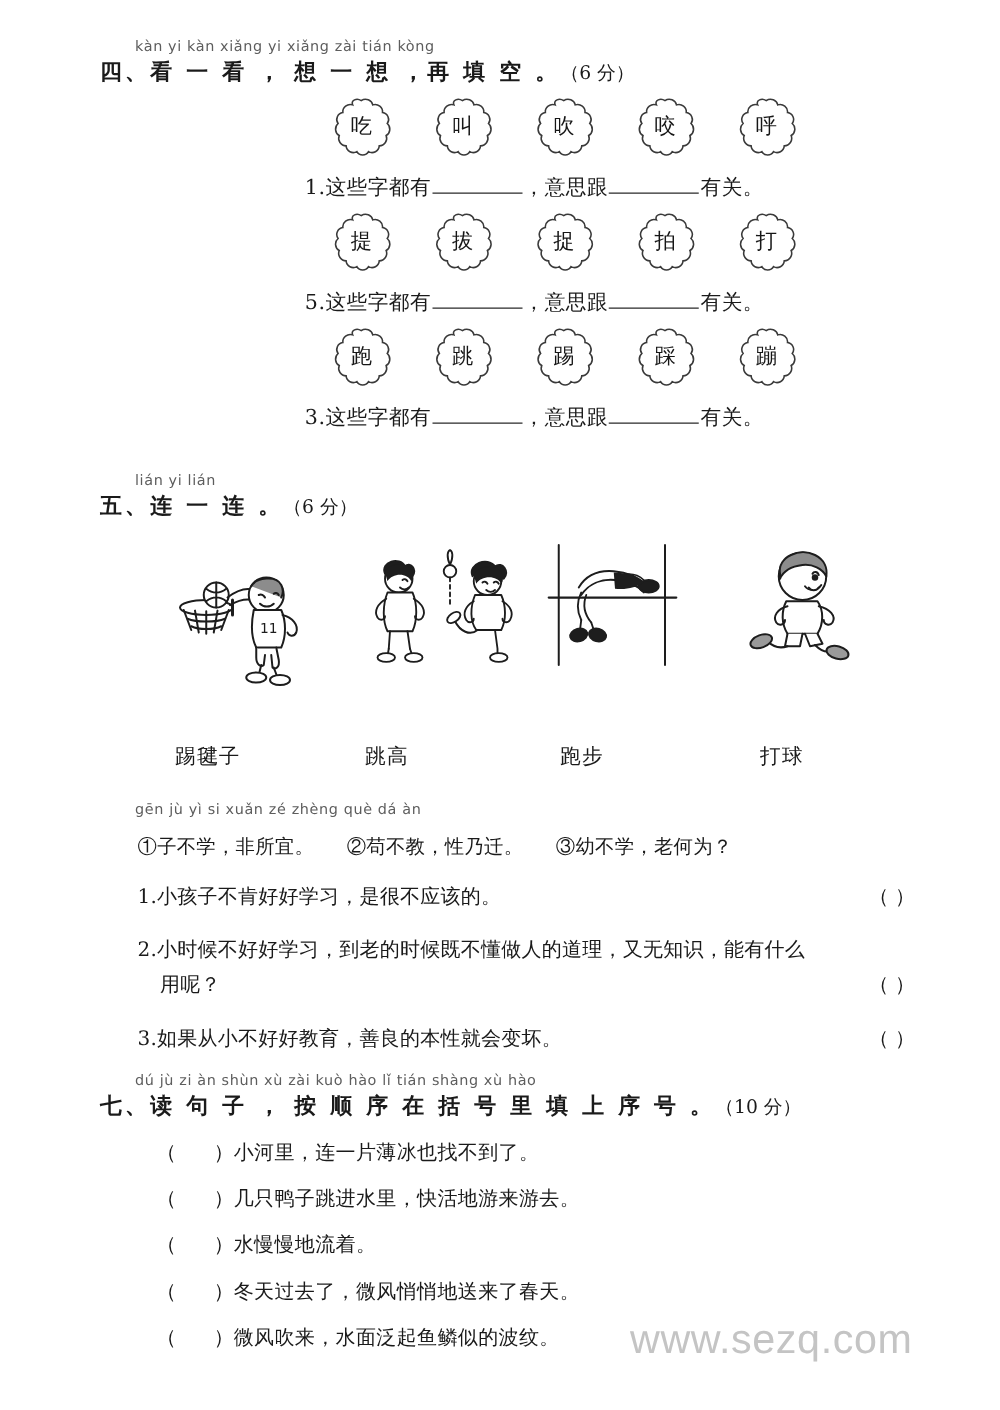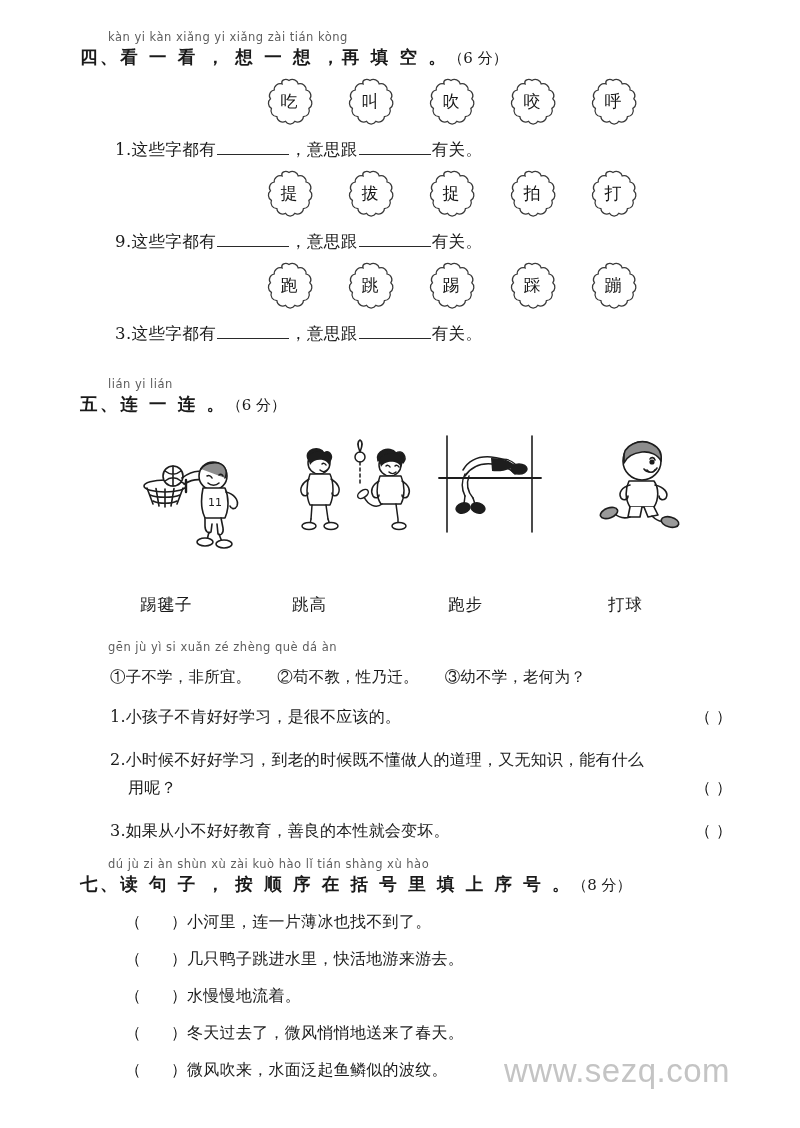--- a/index.html
+++ b/index.html
@@ -76,20 +76,21 @@
     line-height: 1;
   }
 
   
   .q-line {
     font-size: 16.5px;
     font-family: "DejaVu Serif", "Liberation Serif", serif;
     margin: 14px 0 0 35px;
     white-space: nowrap;
     letter-spacing: 0.4px;
+    text-align: center;
   }
   .blank {
     display: inline-block;
     width: 72px;
     border-bottom: 1.3px solid #2a2a2a;
     height: 15px;
     margin: 0 1px;
     vertical-align: baseline;
   }
 
@@ -242,21 +243,21 @@
       <span class="ch">拍</span>
     </div>
     <div class="bubble">
       <svg width="48" height="48" viewBox="0 0 48 48">
           <path d="M24 3.5c3.6-2.4 8.4-0.4 9.2 3.4 4.1-1.4 8.3 2 7.8 6.1 4.2 0.6 6.3 5.5 3.8 8.8 3.1 2.6 2.6 7.7-0.9 9.6 1.6 3.9-1.3 8.3-5.5 8.3-0.3 4.2-5 6.7-8.6 4.6-2 3.6-7.3 3.6-9.3 0-3.6 2.1-8.3-0.4-8.6-4.6-4.2 0-7.1-4.4-5.5-8.3-3.5-1.9-4-7-0.9-9.6-2.5-3.3-0.4-8.2 3.8-8.8-0.5-4.1 3.7-7.5 7.8-6.1C15.6 3.1 20.4 1.1 24 3.5z" fill="#ffffff" stroke="#3a3a3a" stroke-width="1.25"></path>
         </svg>
       <span class="ch">打</span>
     </div>
   </div>
   <div class="q-line">
-    <span>9.这些字都有</span><span class="blank"></span><span>，意思跟</span><span class="blank"></span><span>有关。</span>
+    <span>5.这些字都有</span><span class="blank"></span><span>，意思跟</span><span class="blank"></span><span>有关。</span>
   </div>
 
   <div class="bubble-row">
     <div class="bubble">
       <svg width="48" height="48" viewBox="0 0 48 48">
           <path d="M24 3.5c3.6-2.4 8.4-0.4 9.2 3.4 4.1-1.4 8.3 2 7.8 6.1 4.2 0.6 6.3 5.5 3.8 8.8 3.1 2.6 2.6 7.7-0.9 9.6 1.6 3.9-1.3 8.3-5.5 8.3-0.3 4.2-5 6.7-8.6 4.6-2 3.6-7.3 3.6-9.3 0-3.6 2.1-8.3-0.4-8.6-4.6-4.2 0-7.1-4.4-5.5-8.3-3.5-1.9-4-7-0.9-9.6-2.5-3.3-0.4-8.2 3.8-8.8-0.5-4.1 3.7-7.5 7.8-6.1C15.6 3.1 20.4 1.1 24 3.5z" fill="#ffffff" stroke="#3a3a3a" stroke-width="1.25"></path>
         </svg>
       <span class="ch">跑</span>
     </div>
     <div class="bubble">
@@ -453,21 +454,21 @@
   </div>
 
   <div class="num-q">
     <span>3.如果从小不好好教育，善良的本性就会变坏。</span>
     <span class="paren" style="top:0">（    ）</span>
   </div>
 
   <div class="sec-head" style="margin-top:12px">
     <div class="sec-pinyin">dú jù zi    àn shùn xù zài kuò hào lǐ tián shàng xù hào</div>
     <div class="sec-title">
-      <span>七、读 句 子 ， 按 顺 序 在 括 号 里 填 上 序 号 。</span><span class="score">（8 分）</span>
+      <span>七、读 句 子 ， 按 顺 序 在 括 号 里 填 上 序 号 。</span><span class="score">（10 分）</span>
     </div>
   </div>
 
   <div class="seq-line">
     <span class="pp">（<span class="inner"></span>）</span><span>小河里，连一片薄冰也找不到了。</span>
   </div>
   <div class="seq-line">
     <span class="pp">（<span class="inner"></span>）</span><span>几只鸭子跳进水里，快活地游来游去。</span>
   </div>
   <div class="seq-line">

